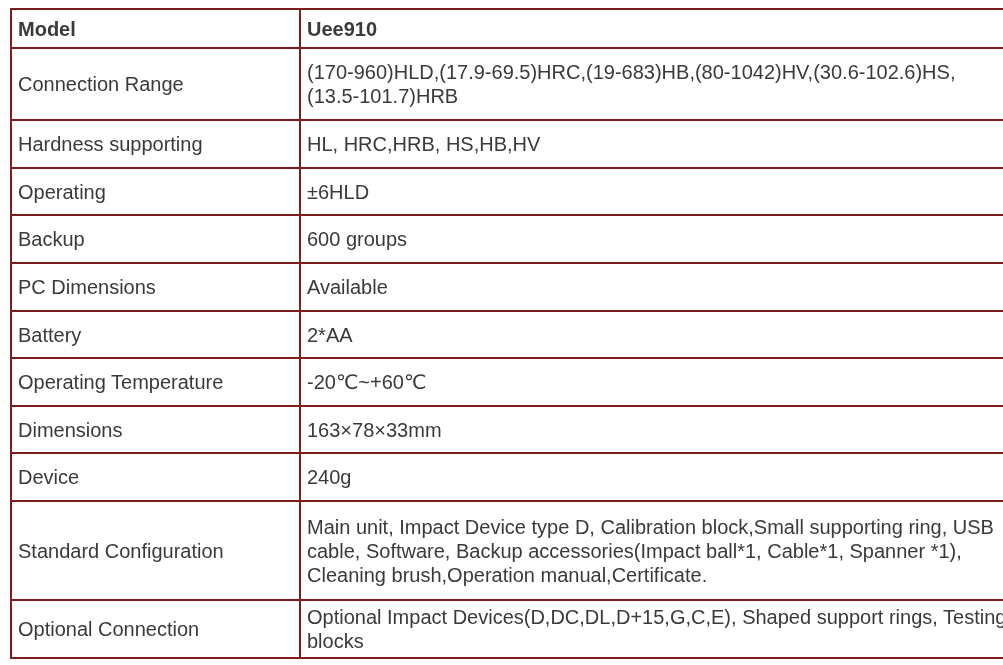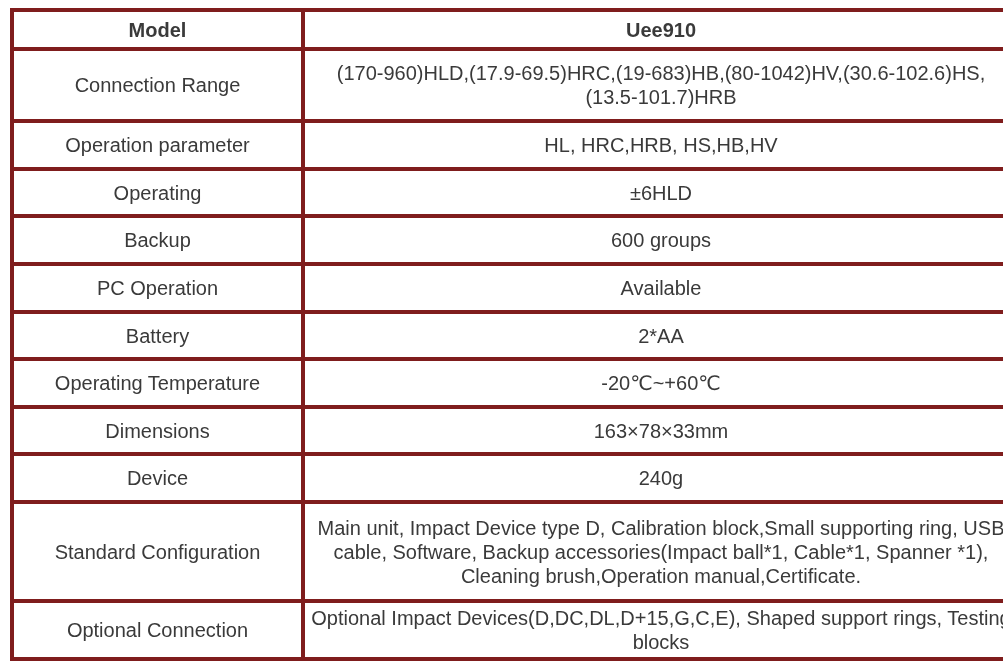--- a/index.html
+++ b/index.html
@@ -21,22 +21,21 @@
     position: absolute;
     left: 10px;
     top: 8px;
     width: 983px;
     border-collapse: collapse;
     table-layout: fixed;
     font-size: 20px;
     line-height: 1.2;
   }
   table.spec-table td {
-    border: 4px solid #7f1d1d;
-    text-align: center;
+    border: 2px solid #7f1d1d;
     vertical-align: middle;
     padding: 2px 6px;
     overflow: hidden;
   }
   td.label-cell { width: 275px; }
   td.value-cell { width: 700px; }
   tr.header-row td { font-weight: bold; }
 
   
   tr.r0  { height: 39px; }
@@ -60,33 +59,33 @@
     <tbody>
       <tr class="r0 header-row">
         <td class="label-cell">Model</td>
         <td class="value-cell">Uee910</td>
       </tr>
       <tr class="r1">
         <td class="label-cell">Connection Range</td>
         <td class="value-cell">(170-960)HLD,(17.9-69.5)HRC,(19-683)HB,(80-1042)HV,(30.6-102.6)HS, (13.5-101.7)HRB</td>
       </tr>
       <tr class="r2">
-        <td class="label-cell">Operation parameter</td>
+        <td class="label-cell">Hardness supporting</td>
         <td class="value-cell">HL, HRC,HRB, HS,HB,HV</td>
       </tr>
       <tr class="r3">
         <td class="label-cell">Operating</td>
         <td class="value-cell">±6HLD</td>
       </tr>
       <tr class="r4">
         <td class="label-cell">Backup</td>
         <td class="value-cell">600 groups</td>
       </tr>
       <tr class="r5">
-        <td class="label-cell">PC Operation</td>
+        <td class="label-cell">PC Dimensions</td>
         <td class="value-cell">Available</td>
       </tr>
       <tr class="r6">
         <td class="label-cell">Battery</td>
         <td class="value-cell">2*AA</td>
       </tr>
       <tr class="r7">
         <td class="label-cell">Operating Temperature</td>
         <td class="value-cell">-20℃~+60℃</td>
       </tr>

